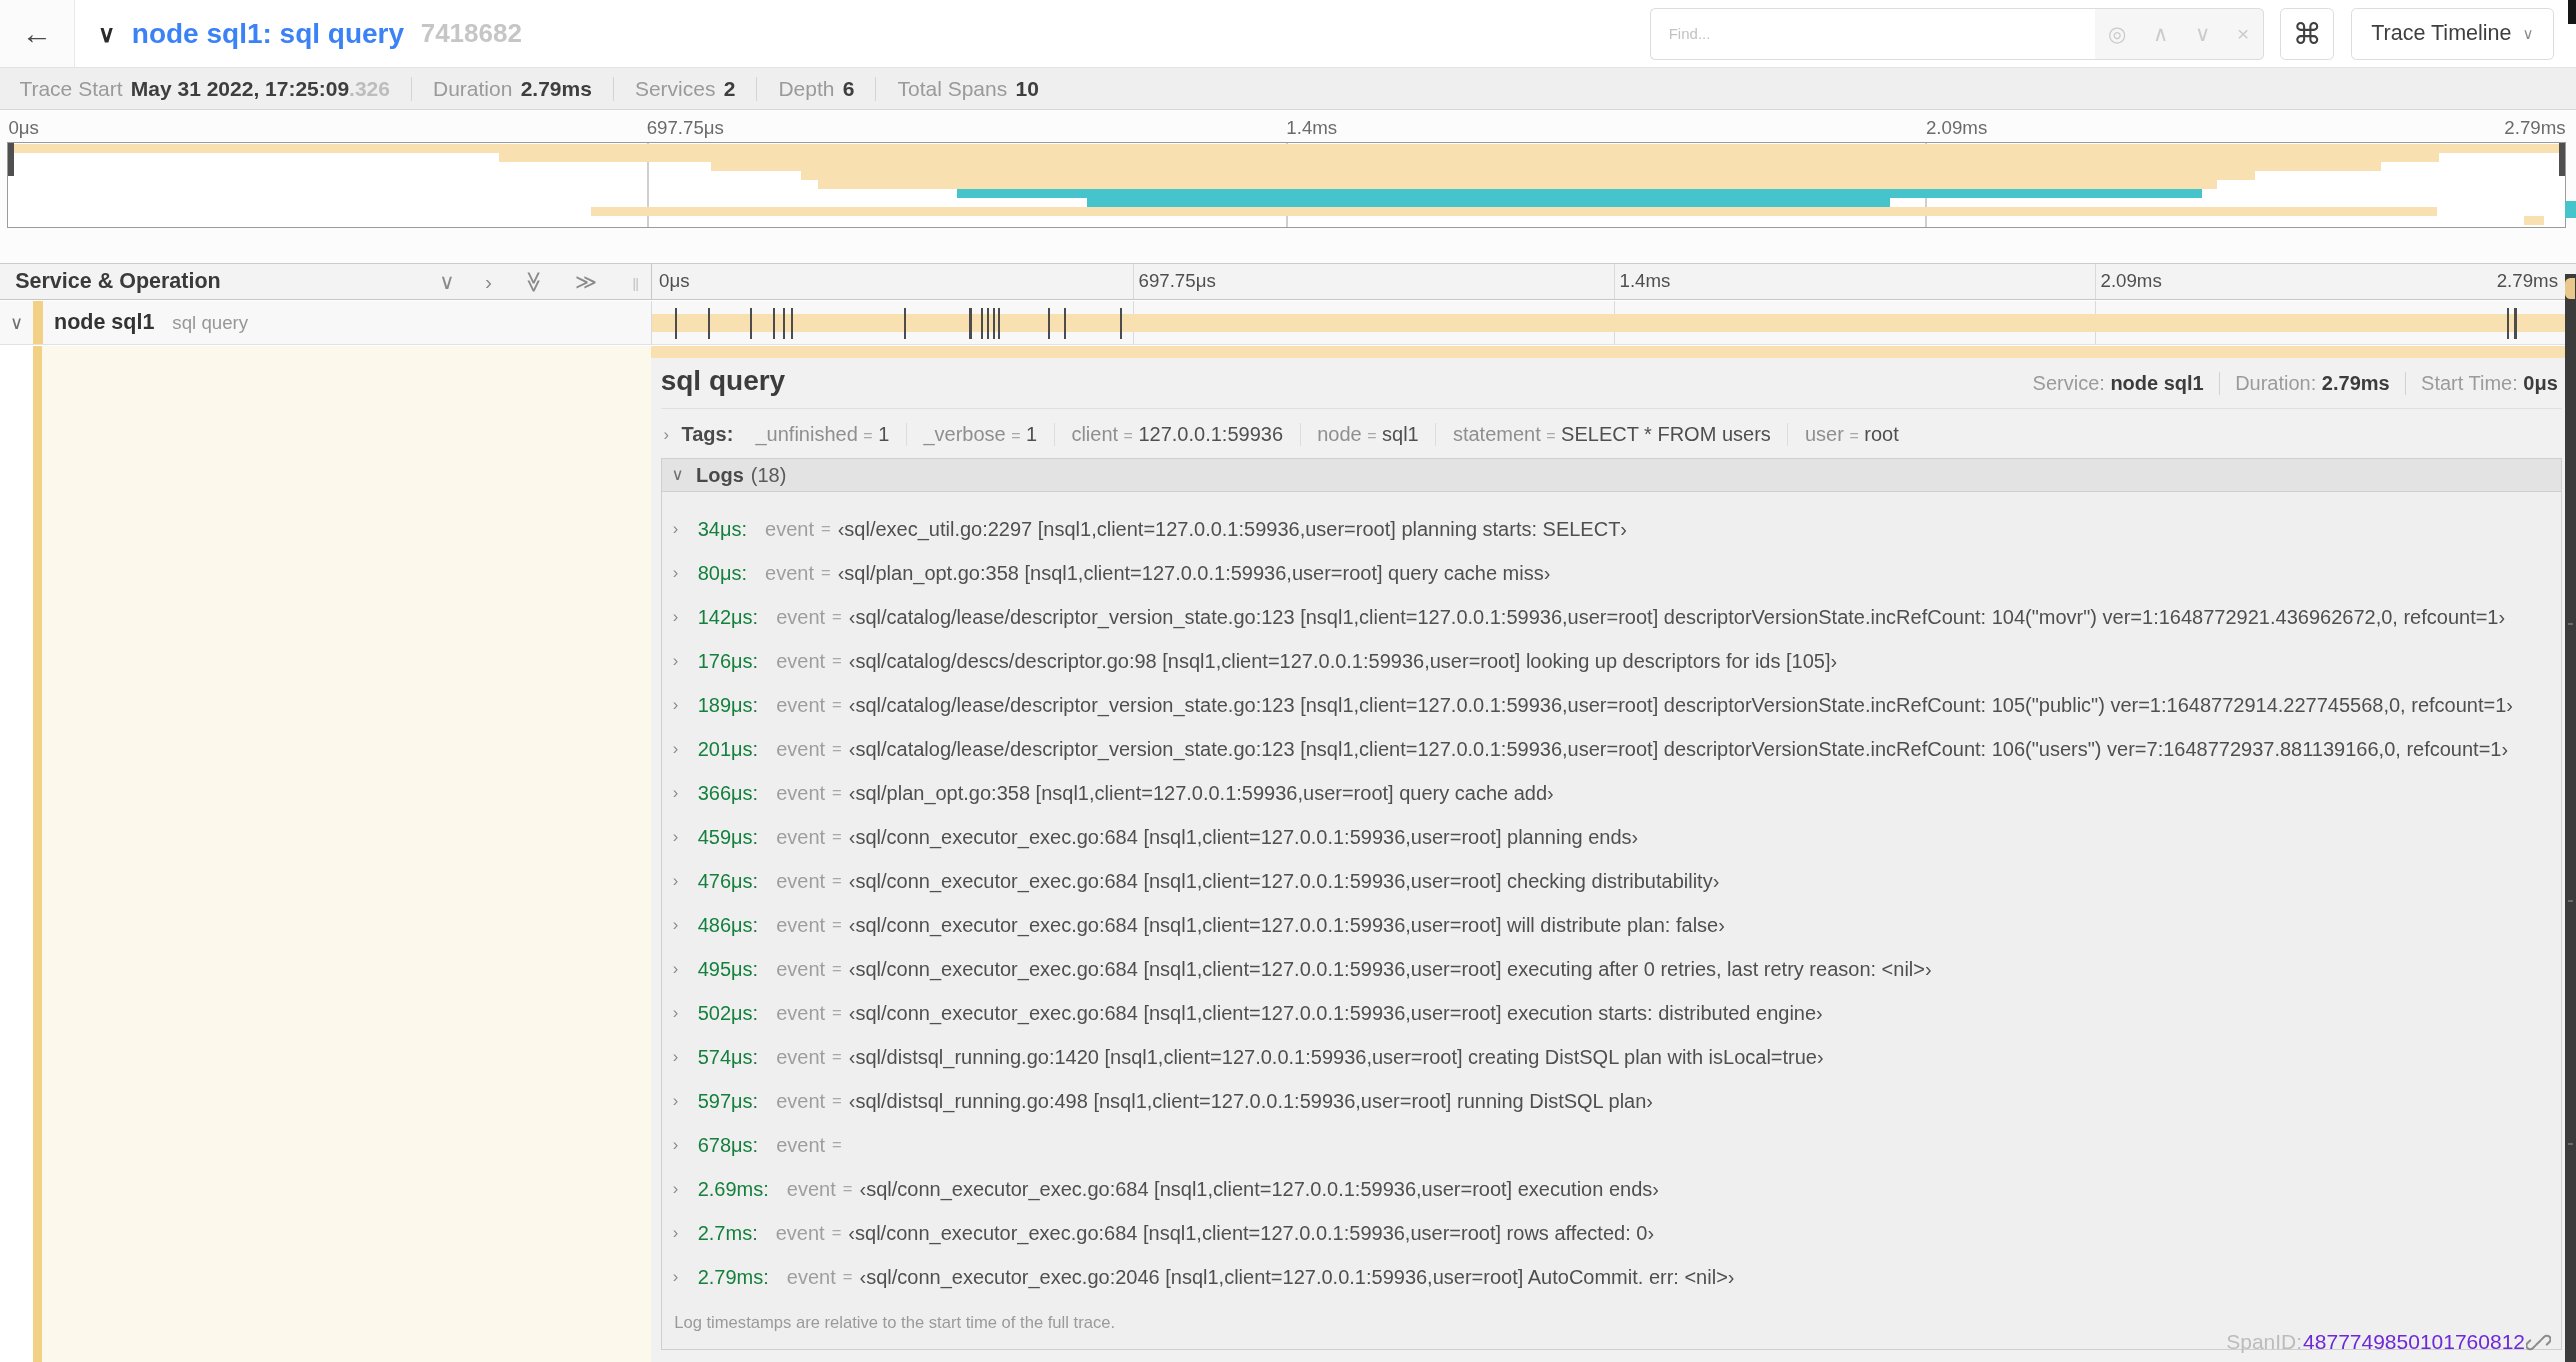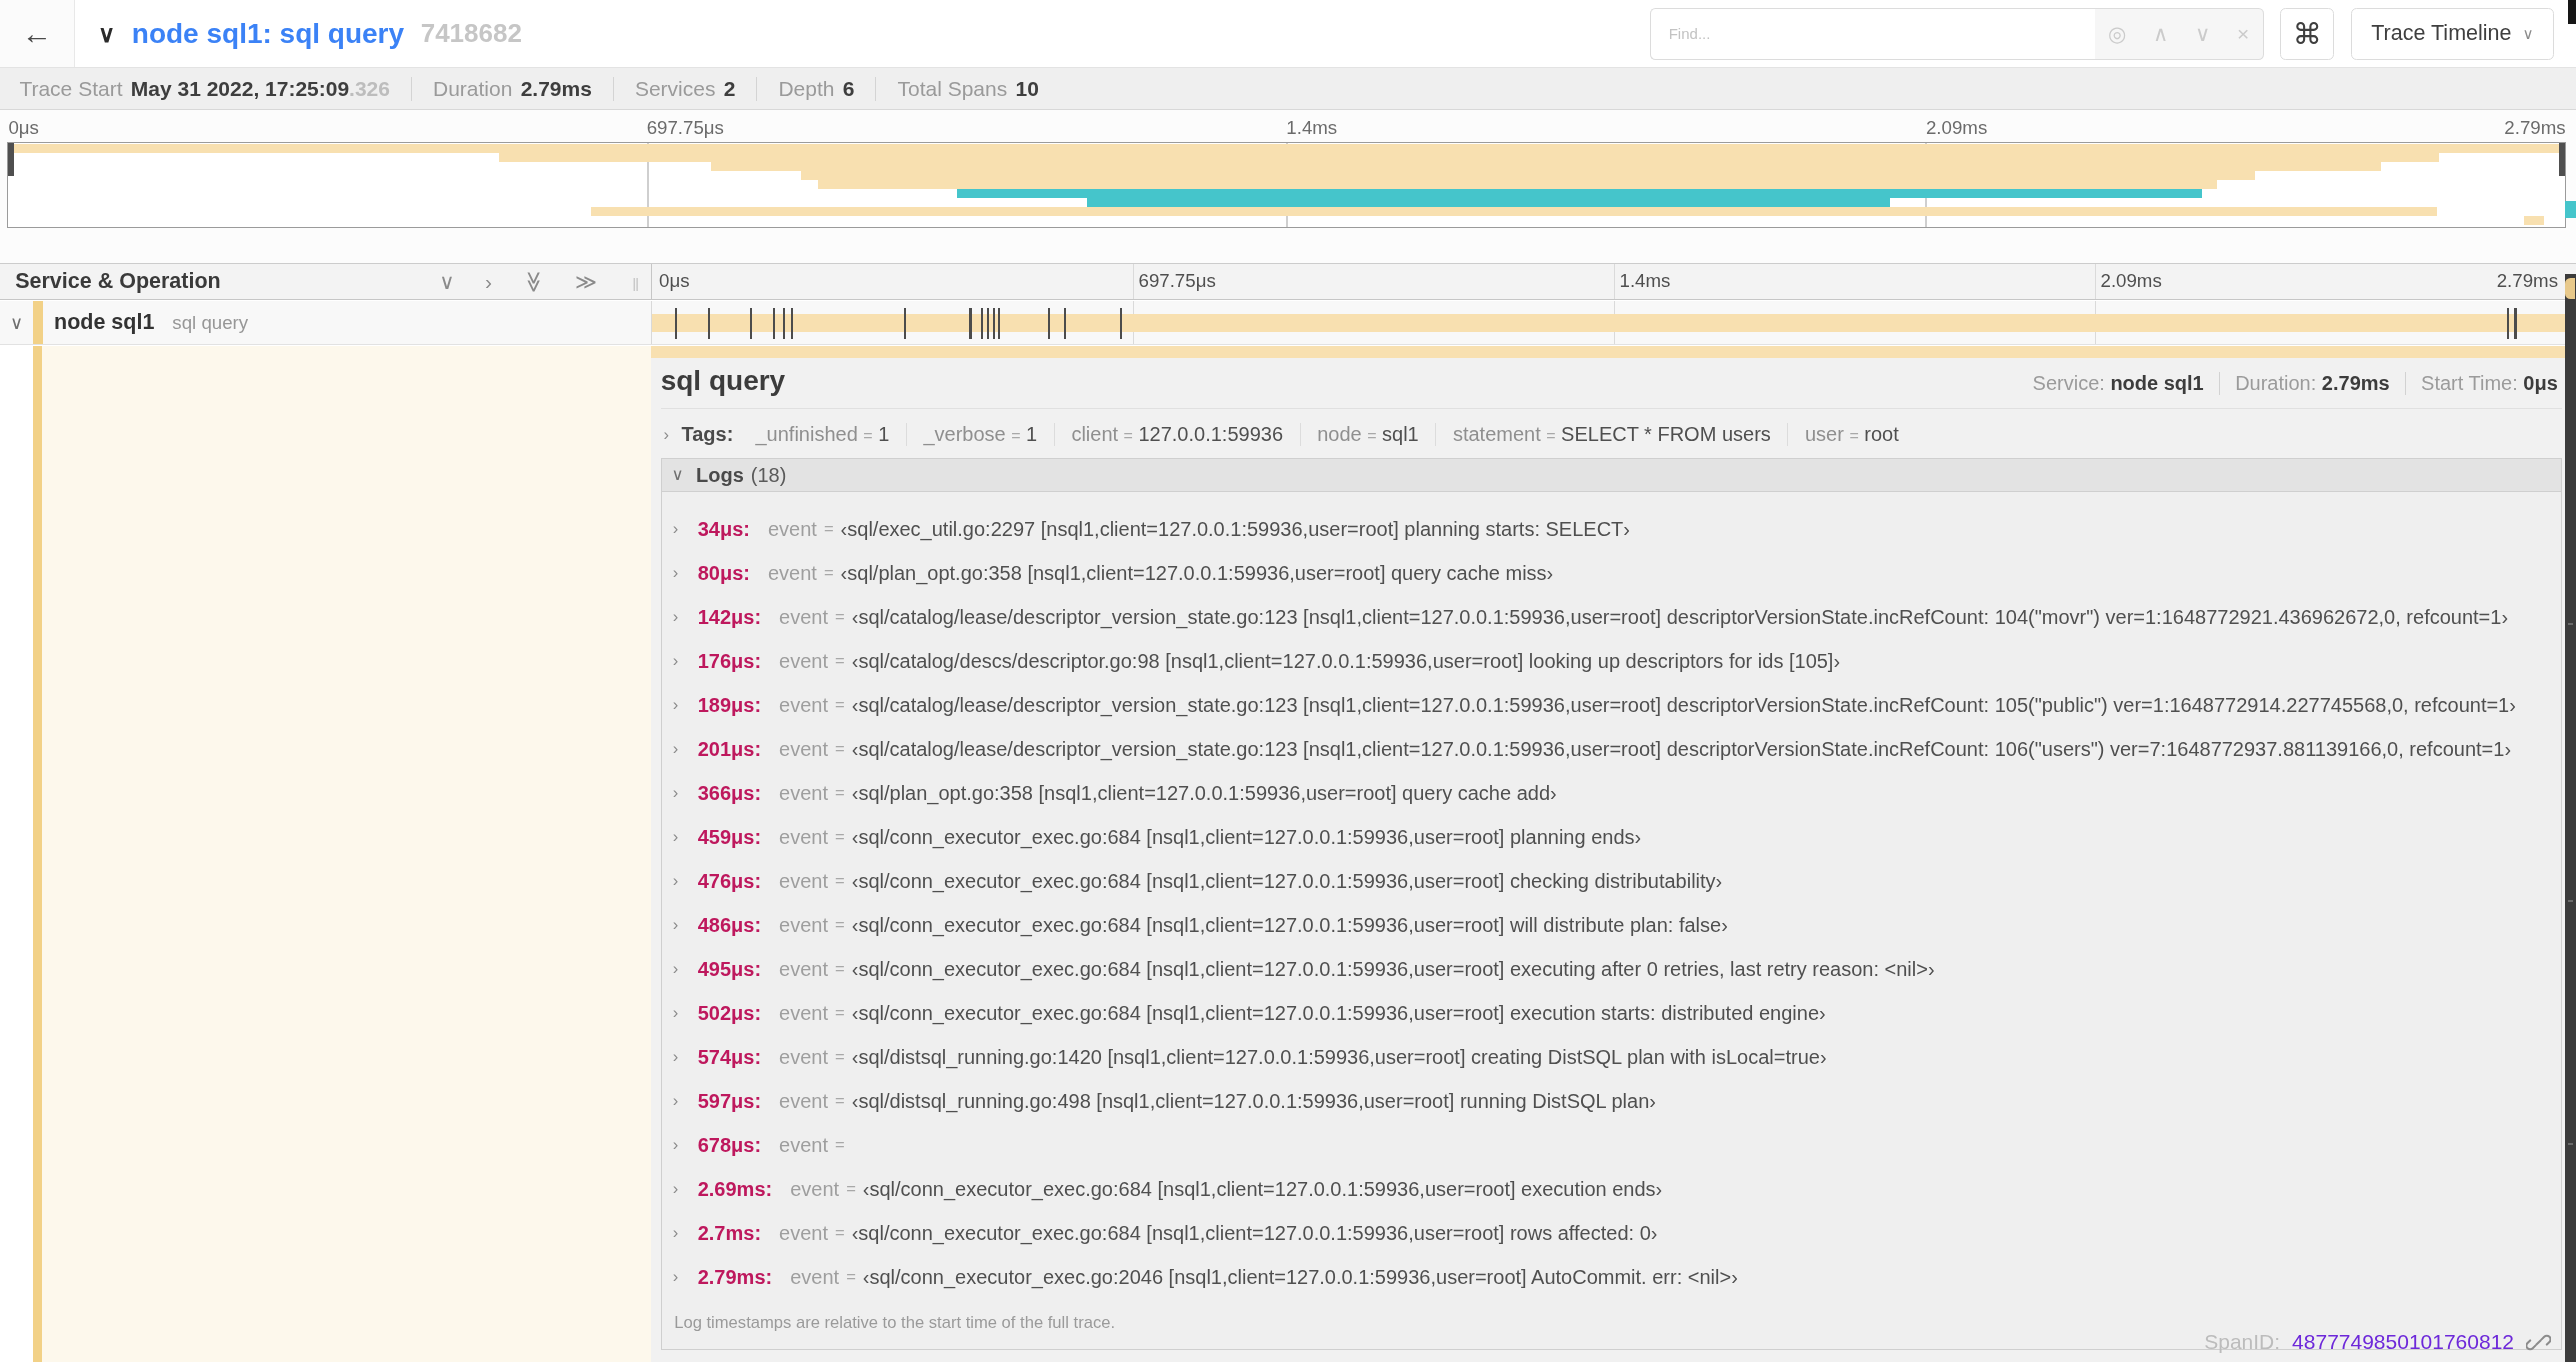--- a/index.html
+++ b/index.html
@@ -106,26 +106,26 @@
   .logs { margin-top:9px; border:1.4px solid #cfcfcf; }
   .logs-head { height:33px; background:#e3e3e3; border-bottom:1.4px solid #cfcfcf; display:flex;
     align-items:center; font-size:20px; cursor:pointer; }
   .lh-chev { color:#6f6f6f; margin:0 12.5px 0 9.7px; font-size:16.6px; }
   .lh-label { font-weight:bold; color:#4a4a4a; margin-right:7px; }
   .lh-count { color:#5a5a5a; }
   .logs-body { background:#efefef; padding-top:15.2px; }
   .log-entry { height:44px; display:flex; align-items:center; font-size:20px; padding-left:11px;
     cursor:pointer; white-space:nowrap; overflow:hidden; }
   .le-chev { color:#8c8c8c; width:25px; font-size:16.6px; flex:none; }
-  .le-time { font-weight:bold; color:#be185d; margin-right:18px; flex:none; }
+  .le-time { font-weight:normal; color:#15803d; margin-right:18px; flex:none; }
   .le-field { color:#9e9e9e; flex:none; }
   .le-eq { color:#a8a8a8; font-size:16.6px; margin:0 7px; flex:none; }
   .le-value { color:#4f4f4f; }
   .logs-note { font-size:16.6px; color:#9a9a9a; padding:14px 0 15.2px 12.5px; }
-  .spanid-row { position:absolute; right:25px; bottom:8.3px; display:flex; align-items:center; gap:12px; font-size:21px; }
+  .spanid-row { position:absolute; right:25px; bottom:8.3px; display:flex; align-items:center; gap:1px; font-size:21px; }
   .sid-label { color:#bcbcbc; }
   .sid-value { color:#6d28d9; }
   .link-icon { cursor:pointer; display:flex; align-items:center; }
   
   .edge { position:absolute; right:0; top:0; width:11px; bottom:0; pointer-events:none; }
   .edge .e-black { position:absolute; top:0; right:0; width:8.3px; height:23.5px; background:#161616; }
   .edge .e-teal { position:absolute; top:201px; right:0; width:11px; height:16.6px; background:#45c5cb; }
   .edge .e-dark { position:absolute; top:274px; right:0; width:11px; bottom:0; background:#3b3b3b; }
   .edge .e-tan { position:absolute; top:278px; right:1.4px; width:9.7px; height:21px; background:#e8c98b; border-radius:5.5px 0 0 5.5px; }
   .edge .e-dash { position:absolute; right:2.8px; width:5.5px; height:2.1px; background:#6a6a6a; }

